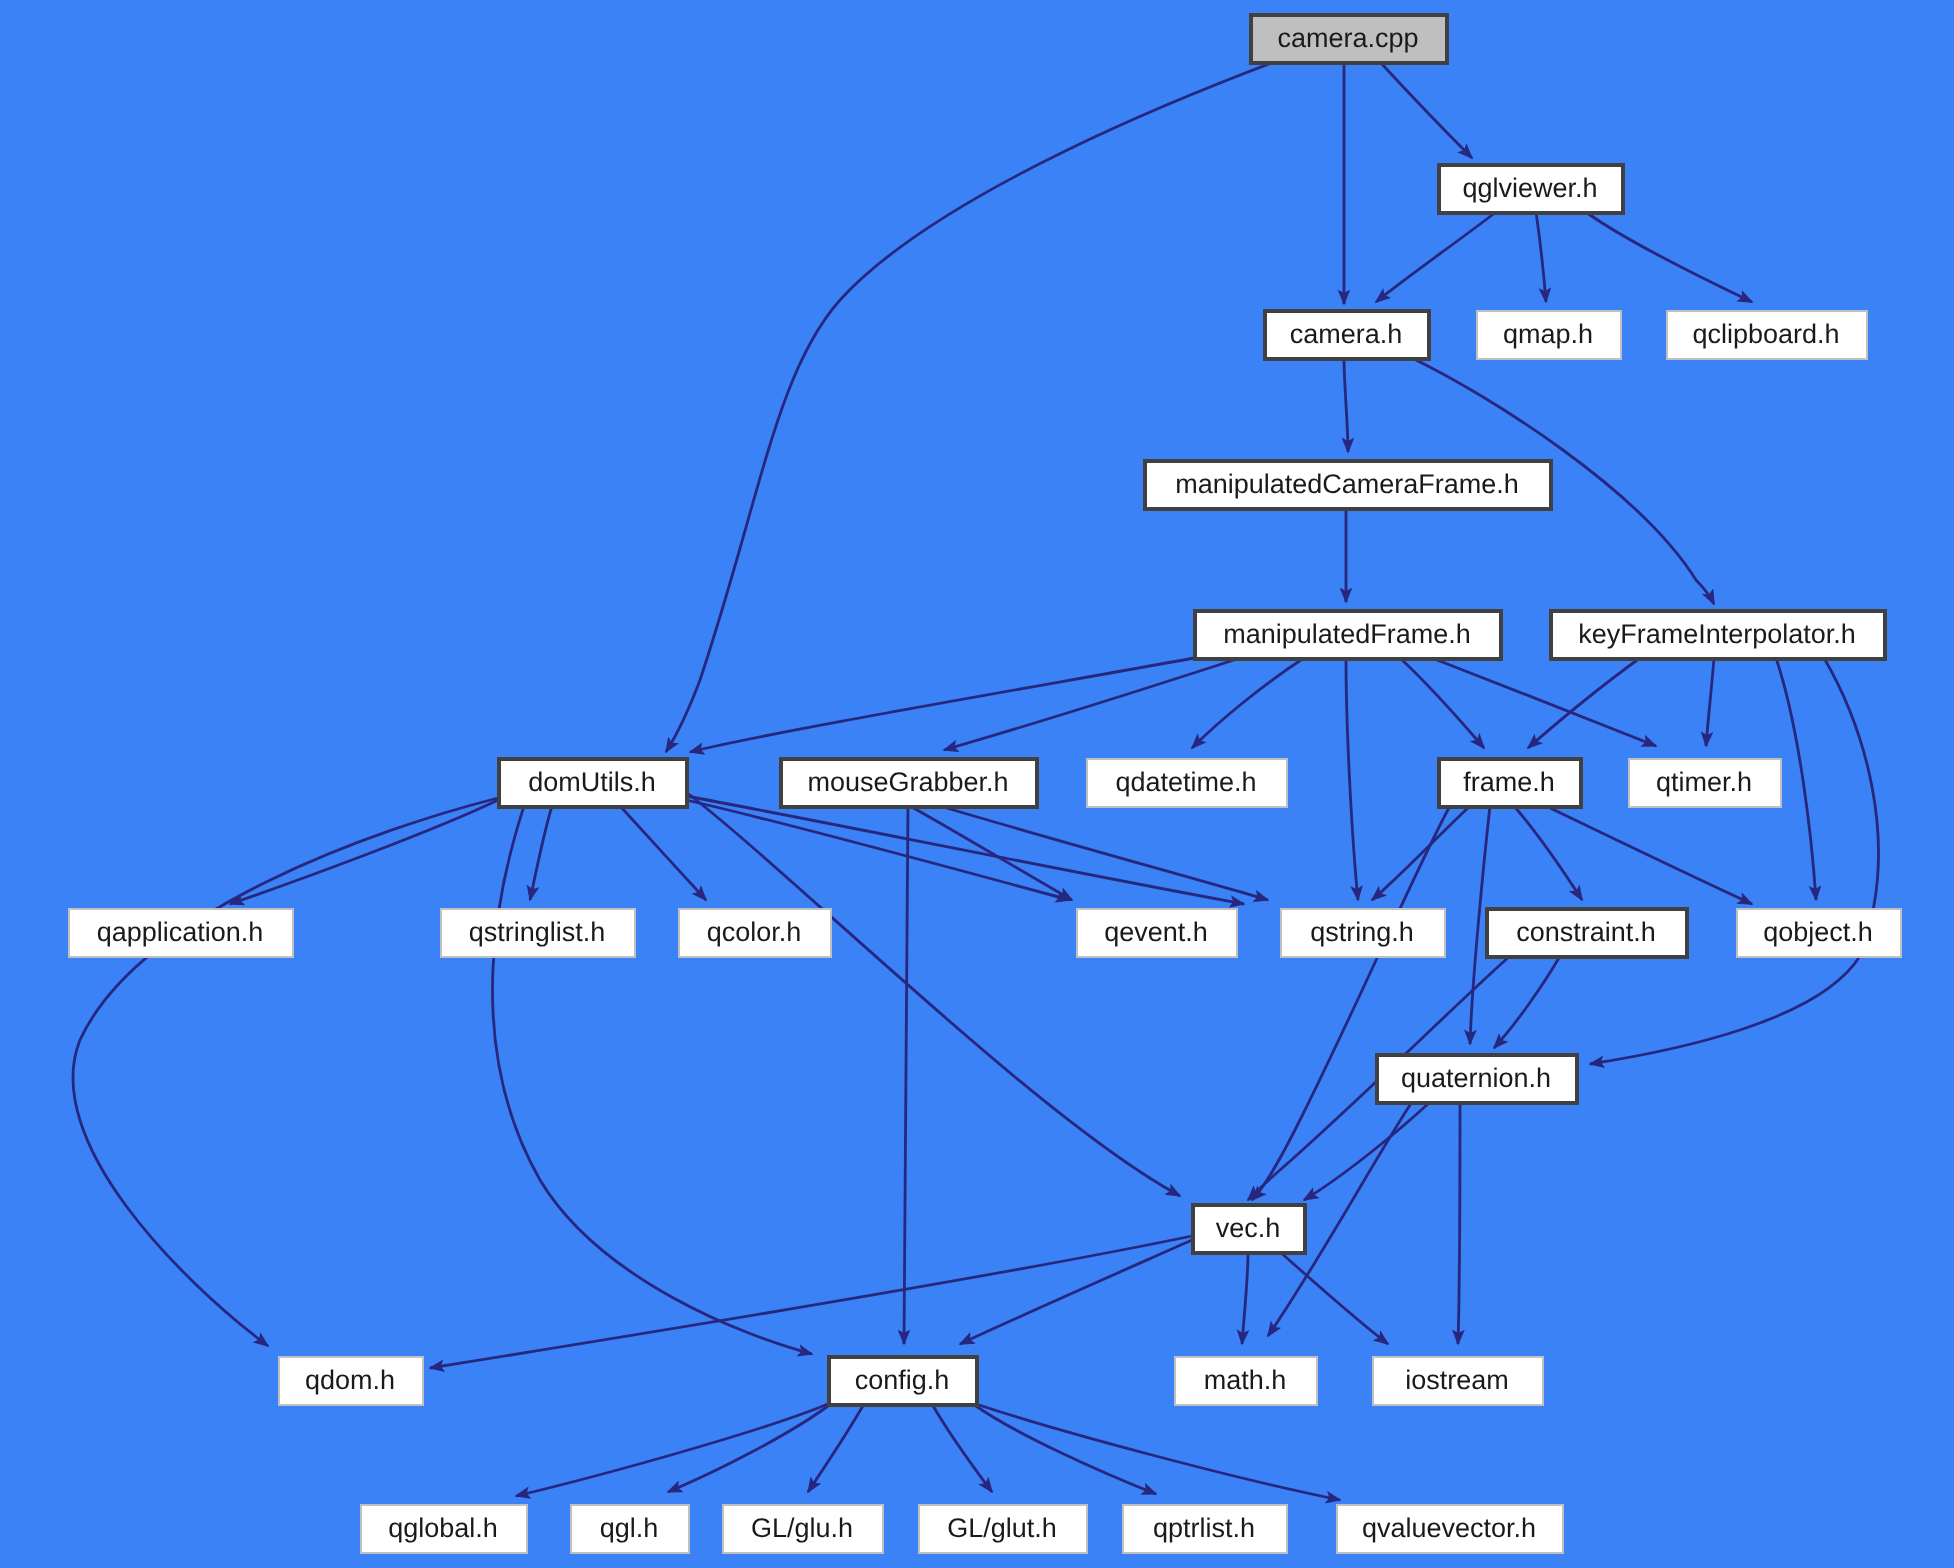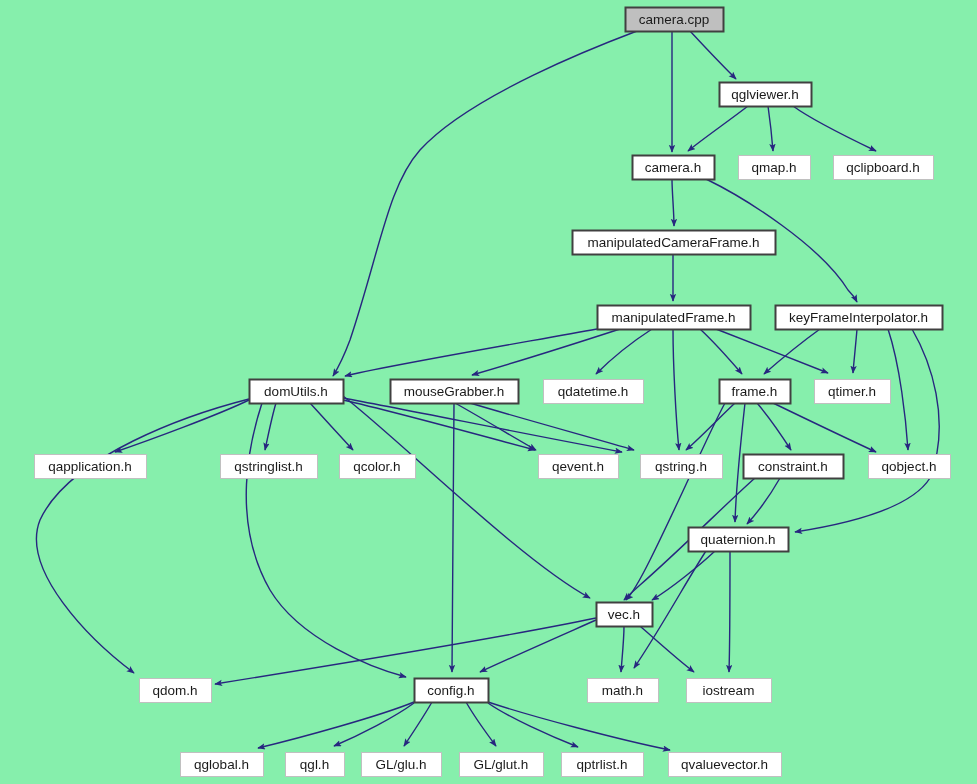--- a/index.html
+++ b/index.html
@@ -4,21 +4,21 @@
 <style>
   html, body {
     margin: 0;
     padding: 0;
     background: #ffffff;
   }
   #graph-root {
     position: relative;
     width: 977px;
     height: 784px;
-    background: #86efac;
+    background: #3b82f6;
     font-family: "Liberation Sans", sans-serif;
     overflow: hidden;
   }
   svg#graph-svg {
     position: absolute;
     left: 0;
     top: 0;
     width: 977px;
     height: 784px;
     display: block;

